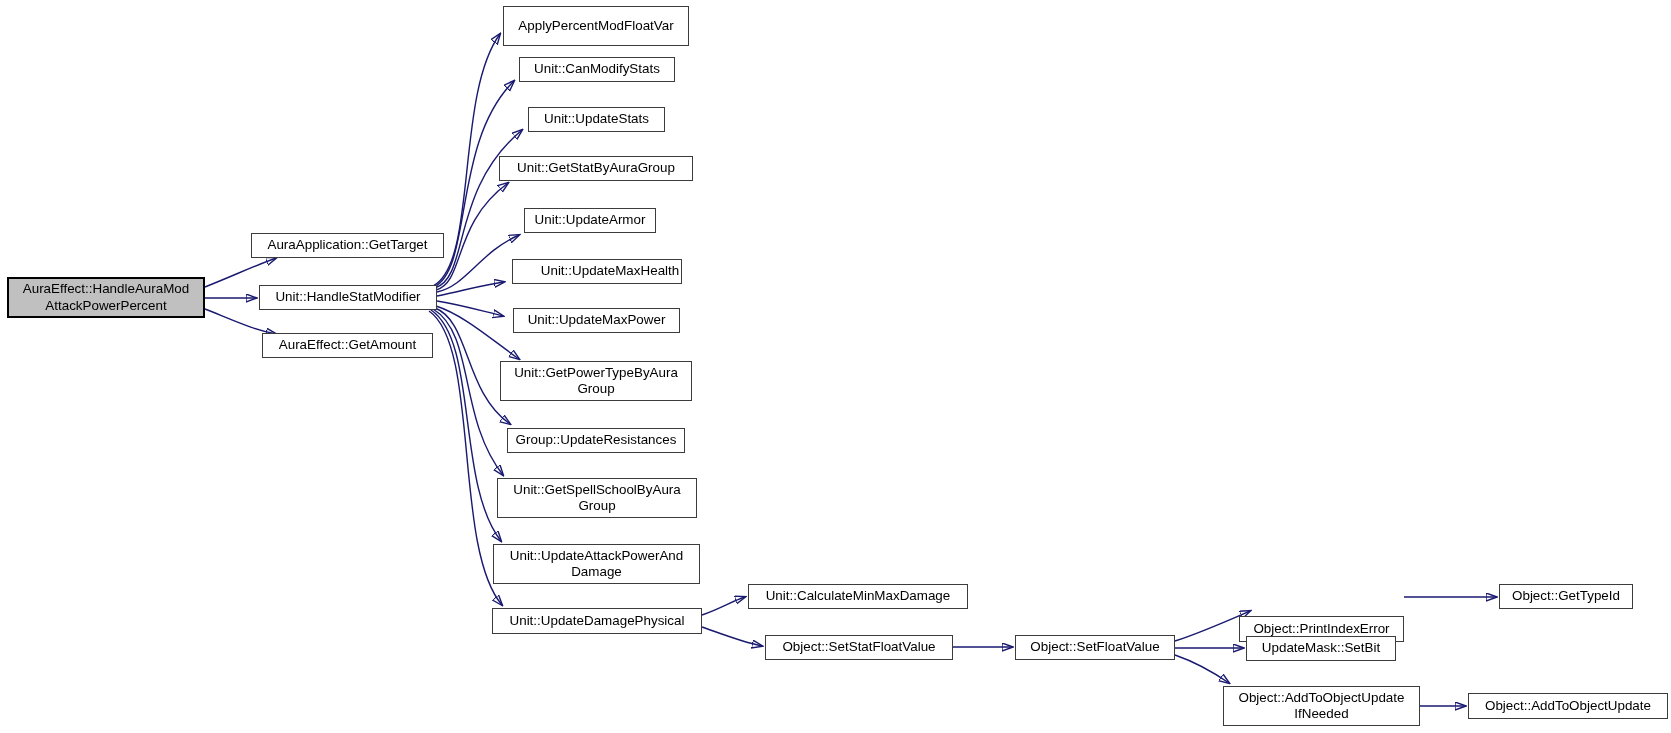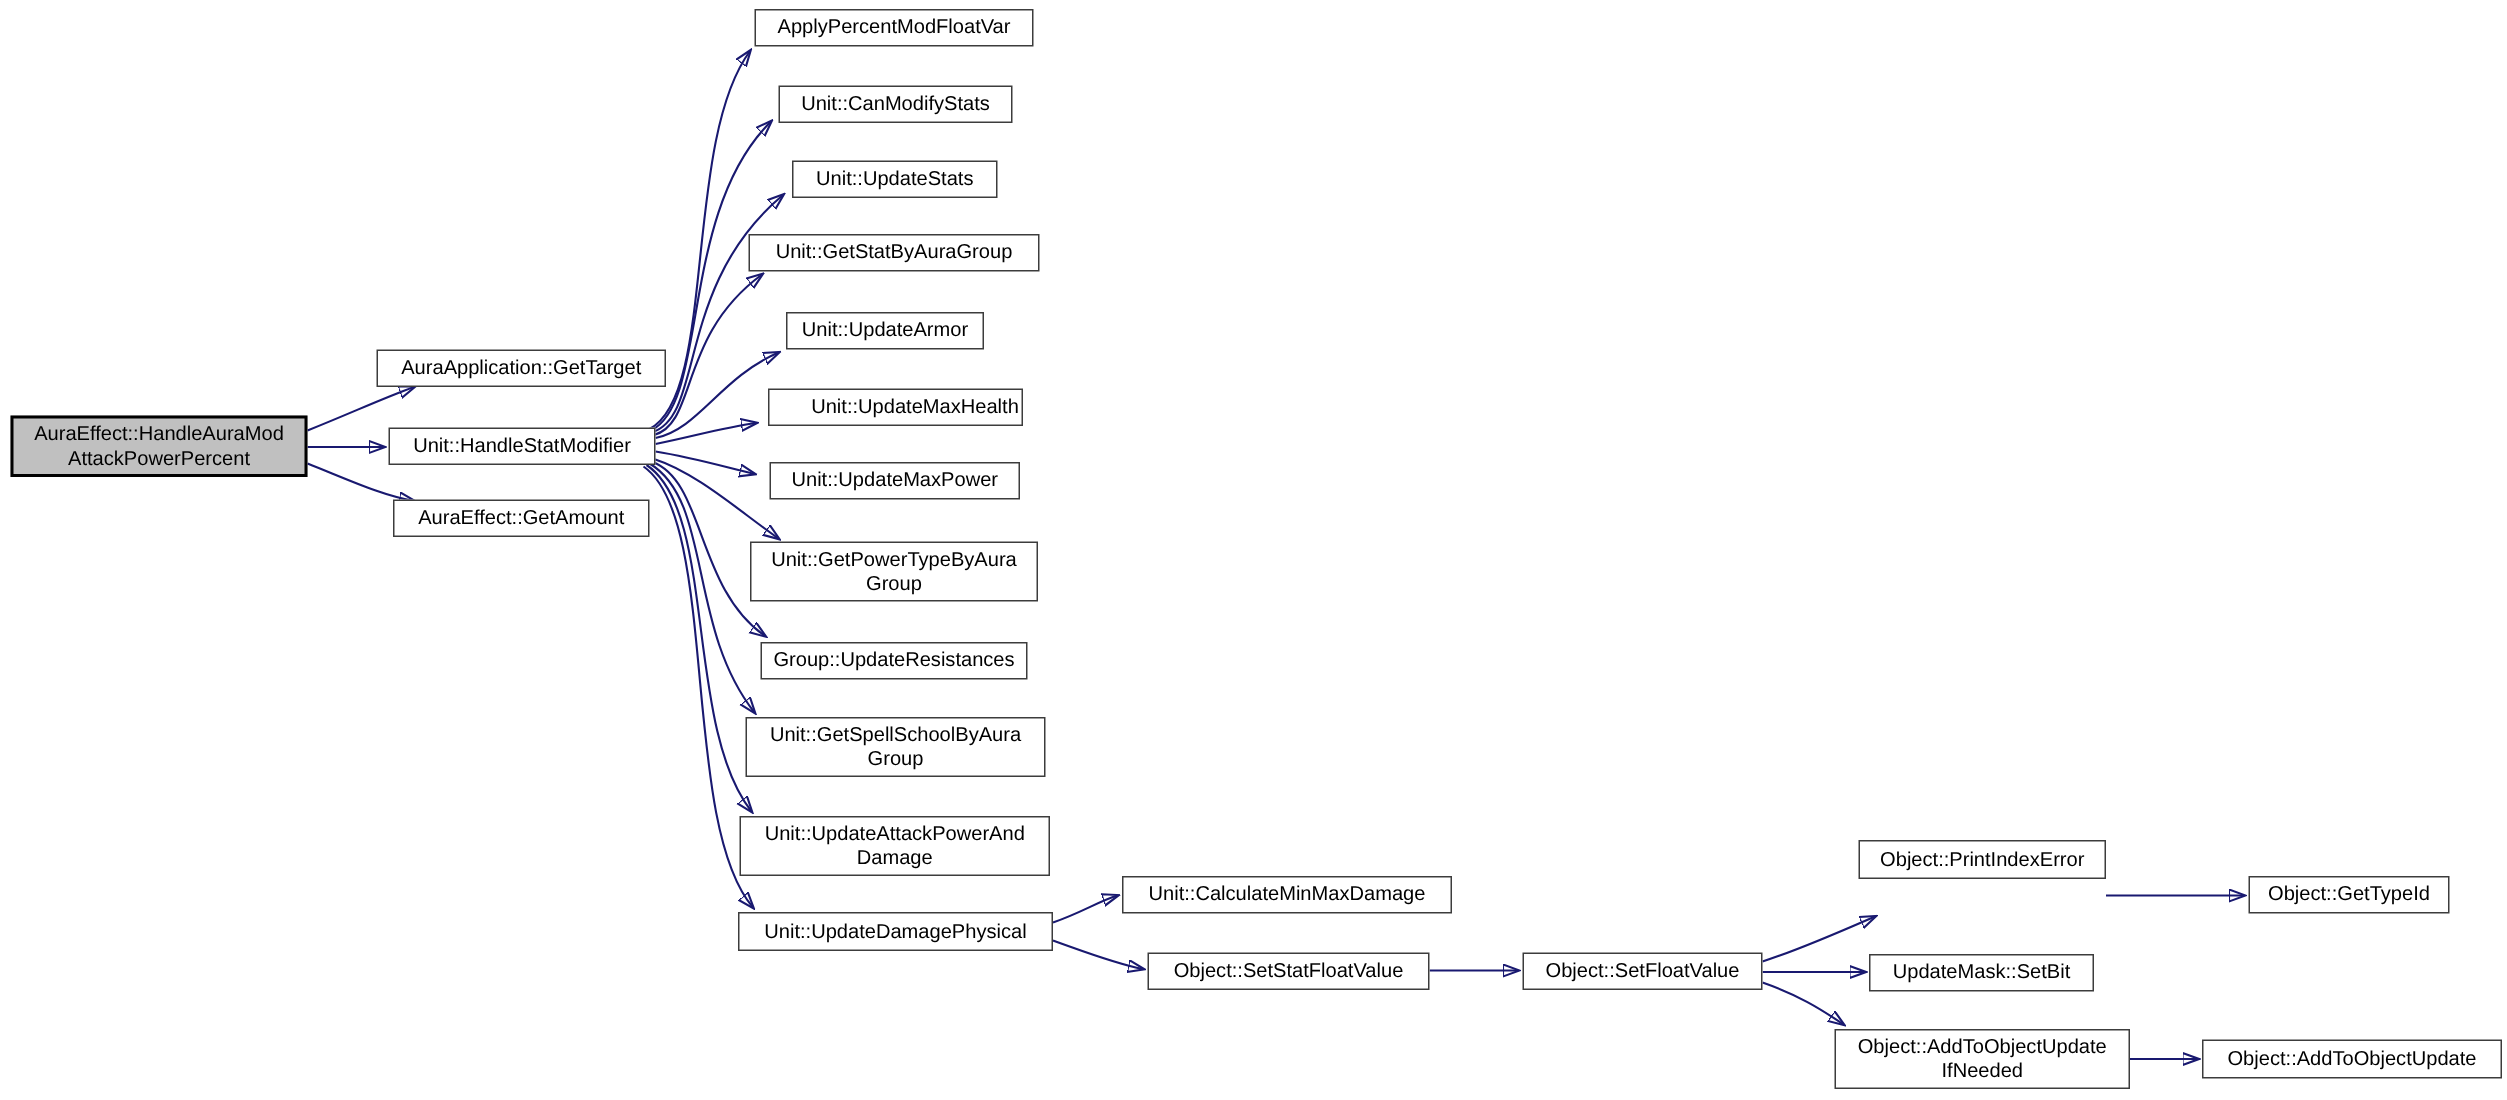--- a/index.html
+++ b/index.html
@@ -71,38 +71,38 @@
     <path d="M1175,655 C1198,663 1213,672 1229,683" marker-end="url(#arrow)"></path>
     <path d="M1404,597 L1496,597" marker-end="url(#arrow)"></path>
     <path d="M1420,706 L1465,706" marker-end="url(#arrow)"></path>
   </svg>
 
   <div class="node highlight" style="left:7px; top:277px; width:198px; height:41px;">AuraEffect::HandleAuraMod
 AttackPowerPercent</div>
   <div class="node" style="left:251px; top:233px; width:193px; height:25px;">AuraApplication::GetTarget</div>
   <div class="node" style="left:259px; top:285px; width:178px; height:25px;">Unit::HandleStatModifier</div>
   <div class="node" style="left:262px; top:333px; width:171px; height:25px;text-align:right;">AuraEffect::GetAmount</div>
-  <div class="node" style="left:503px; top:6px; width:186px; height:25px;">ApplyPercentModFloatVar</div>
+  <div class="node" style="left:503px; top:6px; width:186px; height:40px;">ApplyPercentModFloatVar</div>
   <div class="node" style="left:519px; top:57px; width:156px; height:25px;">Unit::CanModifyStats</div>
   <div class="node" style="left:528px; top:107px; width:137px; height:25px;">Unit::UpdateStats</div>
   <div class="node" style="left:499px; top:156px; width:194px; height:25px;">Unit::GetStatByAuraGroup</div>
   <div class="node" style="left:524px; top:208px; width:132px; height:25px;">Unit::UpdateArmor</div>
   <div class="node" style="left:512px; top:259px; width:170px; height:25px;padding-left:26px;">Unit::UpdateMaxHealth</div>
   <div class="node" style="left:513px; top:308px; width:167px; height:25px;">Unit::UpdateMaxPower</div>
   <div class="node" style="left:500px; top:361px; width:192px; height:40px;">Unit::GetPowerTypeByAura
 Group</div>
   <div class="node" style="left:507px; top:428px; width:178px; height:25px;">Group::UpdateResistances</div>
   <div class="node" style="left:497px; top:478px; width:200px; height:40px;">Unit::GetSpellSchoolByAura
 Group</div>
   <div class="node" style="left:493px; top:544px; width:207px; height:40px;">Unit::UpdateAttackPowerAnd
 Damage</div>
   <div class="node" style="left:492px; top:608px; width:210px; height:26px;">Unit::UpdateDamagePhysical</div>
   <div class="node" style="left:748px; top:584px; width:220px; height:25px;">Unit::CalculateMinMaxDamage</div>
   <div class="node" style="left:765px; top:635px; width:188px; height:25px;">Object::SetStatFloatValue</div>
   <div class="node" style="left:1015px; top:635px; width:160px; height:25px;">Object::SetFloatValue</div>
-  <div class="node" style="left:1239px; top:560px; width:165px; height:26px;">Object::PrintIndexError</div>
+  <div class="node" style="left:1239px; top:616px; width:165px; height:26px;">Object::PrintIndexError</div>
   <div class="node" style="left:1246px; top:636px; width:150px; height:25px;">UpdateMask::SetBit</div>
   <div class="node" style="left:1223px; top:686px; width:197px; height:40px;">Object::AddToObjectUpdate
 IfNeeded</div>
   <div class="node" style="left:1499px; top:584px; width:134px; height:25px;">Object::GetTypeId</div>
   <div class="node" style="left:1468px; top:693px; width:200px; height:26px;">Object::AddToObjectUpdate</div>
 
 </div>
 
 </body></html>

